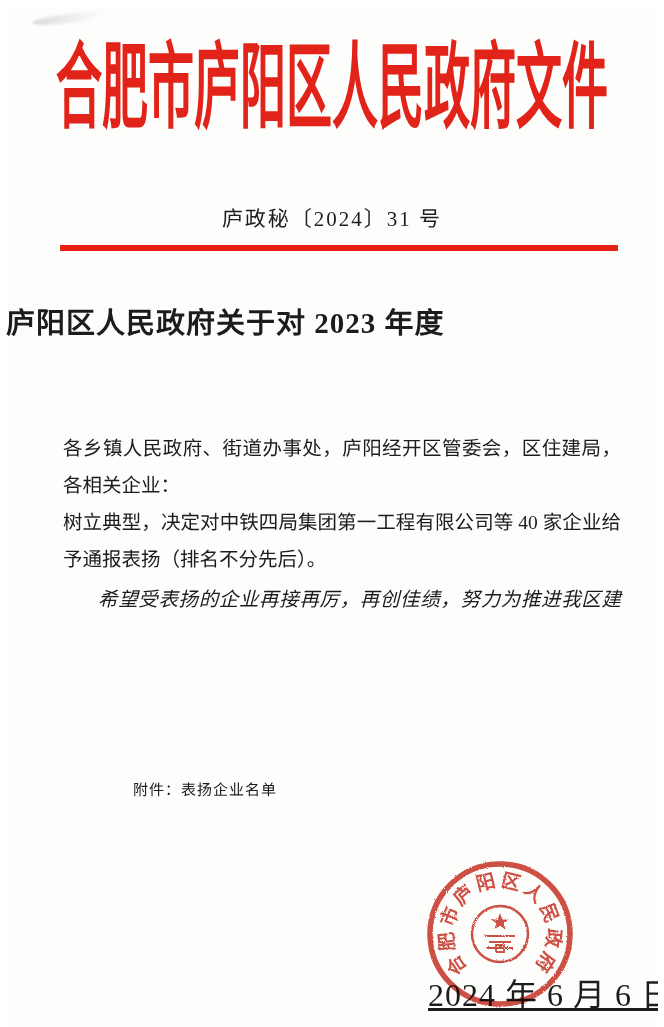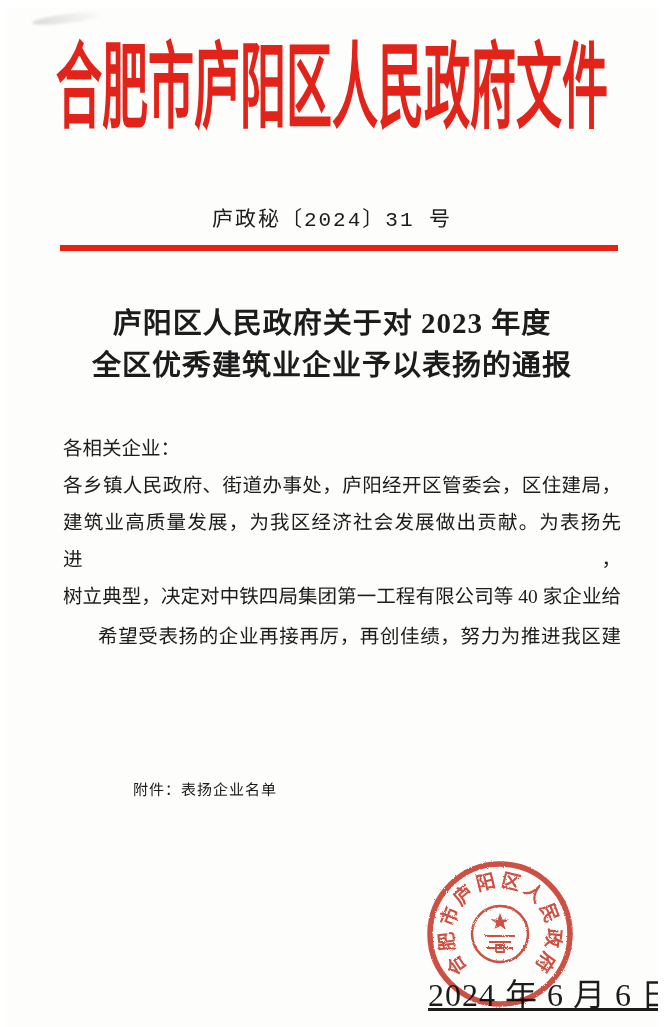--- a/index.html
+++ b/index.html
@@ -46,36 +46,34 @@
   }
   .doc-number {
     position: absolute;
     top: 194px;
     left: 0;
     right: 0;
     text-align: center;
     font-size: 21px;
     letter-spacing: 2px;
     color: var(--ink, #1c1c1c);
-    font-family: Liberation Mono, monospace;
   }
   .red-line {
     position: absolute;
     top: 237px;
     left: 54px;
     width: 558px;
     height: 6px;
     background: var(--divider-red, #e82115);
   }
   .doc-title {
     position: absolute;
     top: 294px;
     left: 0;
     right: 0;
-    text-align: center;
     font-size: 29px;
     line-height: 42px;
     font-weight: 700;
     letter-spacing: 1px;
   }
   .body-block {
     position: absolute;
     top: 422px;
     left: 57px;
     width: 558px;
@@ -90,20 +88,21 @@
     text-align-last: left;
   }
   .indent-first {
     text-indent: 30px;
   }
   .para-gap {
     margin-top: 3px;
   }
   .para2-line {
     margin-left: 35px;
+    font-style: italic;
   }
   .attachment {
     position: absolute;
     top: 770px;
     left: 127px;
     font-size: 15px;
     letter-spacing: 1px;
   }
   .issue-date {
     position: absolute;
@@ -133,29 +132,28 @@
   <div class="smudge"></div>
 
   <div class="red-header">合肥市庐阳区人民政府文件</div>
 
   <div class="doc-number">庐政秘〔2024〕31 号</div>
 
   <div class="red-line"></div>
 
   <div class="doc-title">
     <div>庐阳区人民政府关于对 2023 年度</div>
-    <div>全区优秀建筑业企业予以表扬的通报</div>
   </div>
 
   <div class="body-block">
+    <div class="bline">各乡镇人民政府、街道办事处，庐阳经开区管委会，区住建局，</div>
     <div class="bline no-fill">各相关企业：</div>
-    <div class="bline">各乡镇人民政府、街道办事处，庐阳经开区管委会，区住建局，</div>
 
-    <div class="bline">建筑业高质量发展，为我区经济社会发展做出贡献。为表扬先进，</div>
     <div class="bline">树立典型，决定对中铁四局集团第一工程有限公司等 40 家企业给</div>
+    <div class="bline no-fill">予通报表扬（排名不分先后）。</div>
 
     <div class="bline para2-line para-gap">希望受表扬的企业再接再厉，再创佳绩，努力为推进我区建</div>
   </div>
 
   <div class="attachment">附件：表扬企业名单</div>
 
   <div class="issue-date">2024 年 6 月 6 日</div>
 
   <div class="seal">
     <svg viewBox="-80 -80 160 160" width="160" height="160" xmlns="http://www.w3.org/2000/svg">

